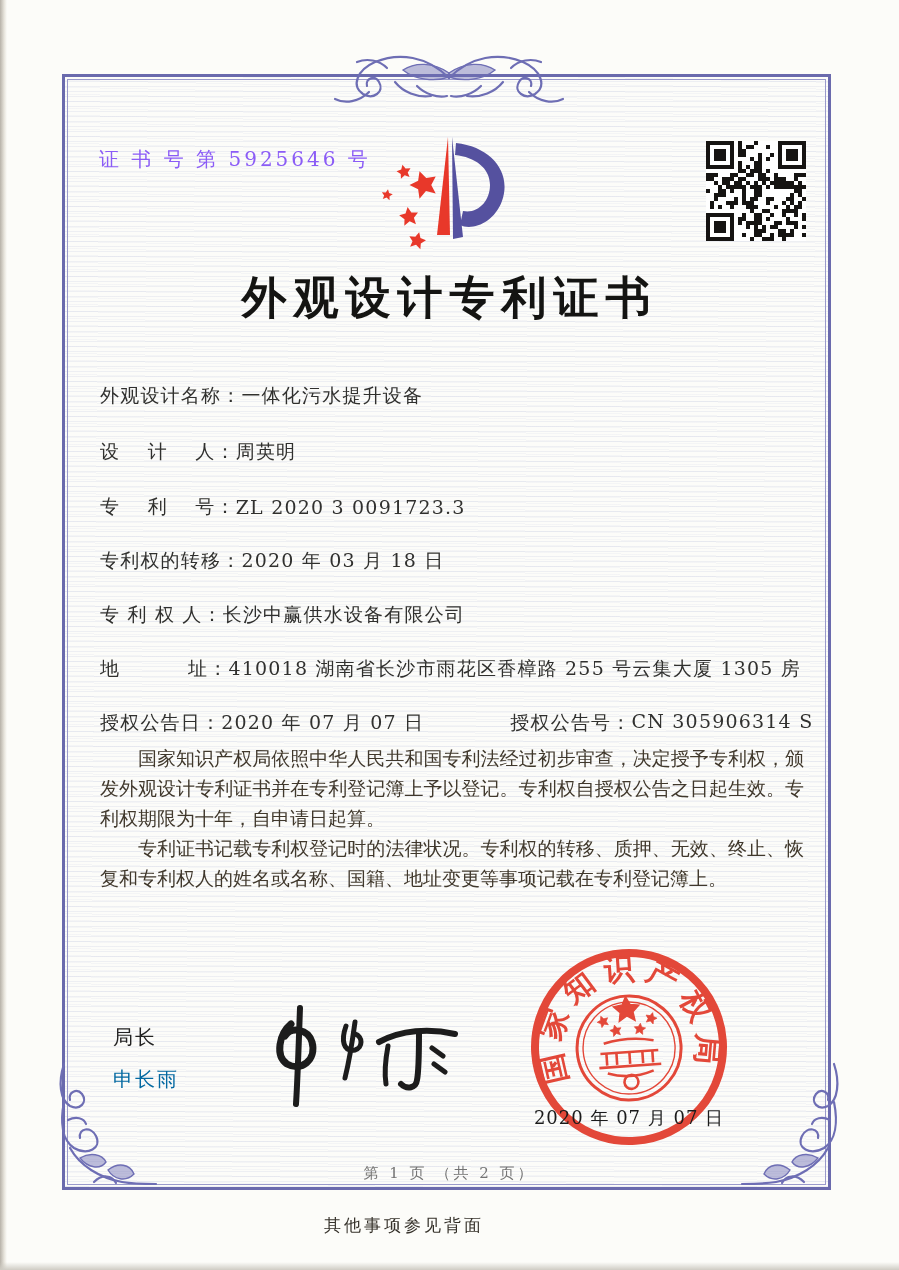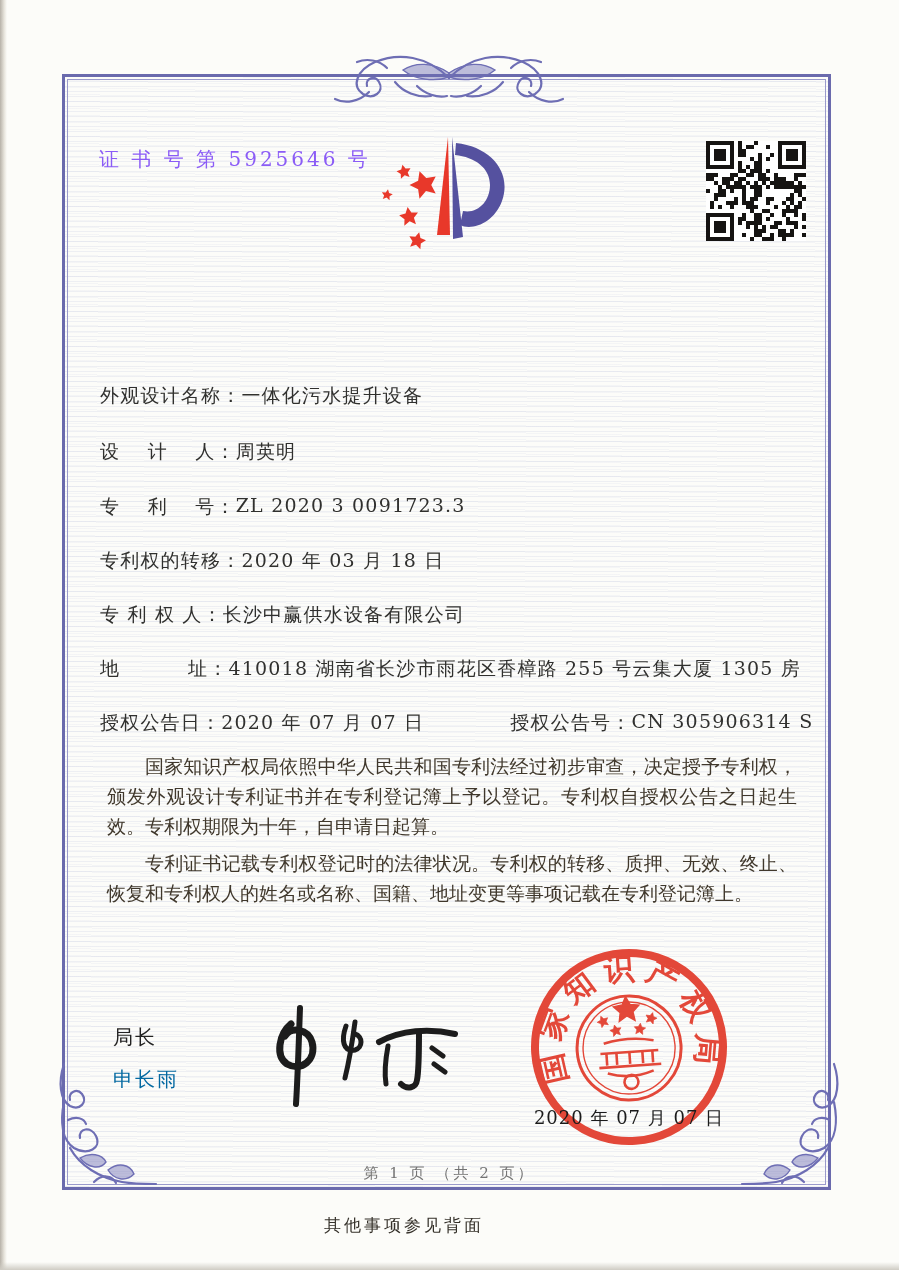--- a/index.html
+++ b/index.html
@@ -34,28 +34,28 @@
     letter-spacing:3px;color:#8b5cf6;}
 
   .logo{position:absolute;left:366px;top:131px;width:156px;height:128px;}
   .qr{position:absolute;left:706px;top:141px;width:100px;height:100px;line-height:0;}
 
   .title{position:absolute;left:0;top:268px;width:899px;text-align:center;
     font-size:45px;font-weight:bold;letter-spacing:7px;color:#141412;}
 
   .fields{position:absolute;left:100px;top:376px;width:720px;}
   .field-row{position:absolute;left:0;display:flex;font-size:19px;
-    letter-spacing:1.2px;color:#30302e;white-space:nowrap;}
+    letter-spacing:1.2px;color:#30302e;white-space:nowrap;align-items:center;}
   .field-row .lbl{flex:none;}
   .field-row .val{flex:none;}
   .pair2{margin-left:86px;display:flex;}
 
   .body-text{position:absolute;left:100px;top:744px;width:704px;
     font-size:19px;line-height:30px;color:#40382c;text-align:justify;}
-  .body-text p{margin:7px;text-indent:2em;}
+  .body-text p{margin:0;text-indent:2em;font-family:Liberation Serif, serif;}
 
   .officer-title{position:absolute;left:113px;top:1024px;font-size:20px;
     letter-spacing:2px;color:#222;text-align:center;}
   .officer-name{position:absolute;left:113px;top:1066px;font-size:20px;
     letter-spacing:2px;color:#0369a1;}
   .signature{position:absolute;left:233px;top:1004px;width:235px;height:105px;}
 
   .seal{position:absolute;left:526px;top:944px;width:206px;height:206px;
     transform:rotate(-4deg);opacity:.93;}
   .seal-date{position:absolute;left:521px;top:1106px;width:216px;text-align:center;
@@ -335,20 +335,21 @@
         <rect x="4" y="4" width="20" height="20" fill="#ffffff"></rect>
         <rect x="8" y="8" width="12" height="12" fill="#161412"></rect>
         <rect x="72" y="0" width="28" height="28" fill="#161412"></rect>
         <rect x="76" y="4" width="20" height="20" fill="#ffffff"></rect>
         <rect x="80" y="8" width="12" height="12" fill="#161412"></rect>
         <rect x="0" y="72" width="28" height="28" fill="#161412"></rect>
         <rect x="4" y="76" width="20" height="20" fill="#ffffff"></rect>
         <rect x="8" y="80" width="12" height="12" fill="#161412"></rect>
       </svg></div>
 
+  <div class="title">外观设计专利证书</div>
 
   <div class="fields">
     <div class="field-row" style="top:7px">
       <span class="lbl">外观设计名称：</span>
       <span class="val">一体化污水提升设备</span>
     </div>
     <div class="field-row" style="top:63px">
       <span class="lbl">设　 计　 人：</span>
       <span class="val">周英明</span>
     </div>

